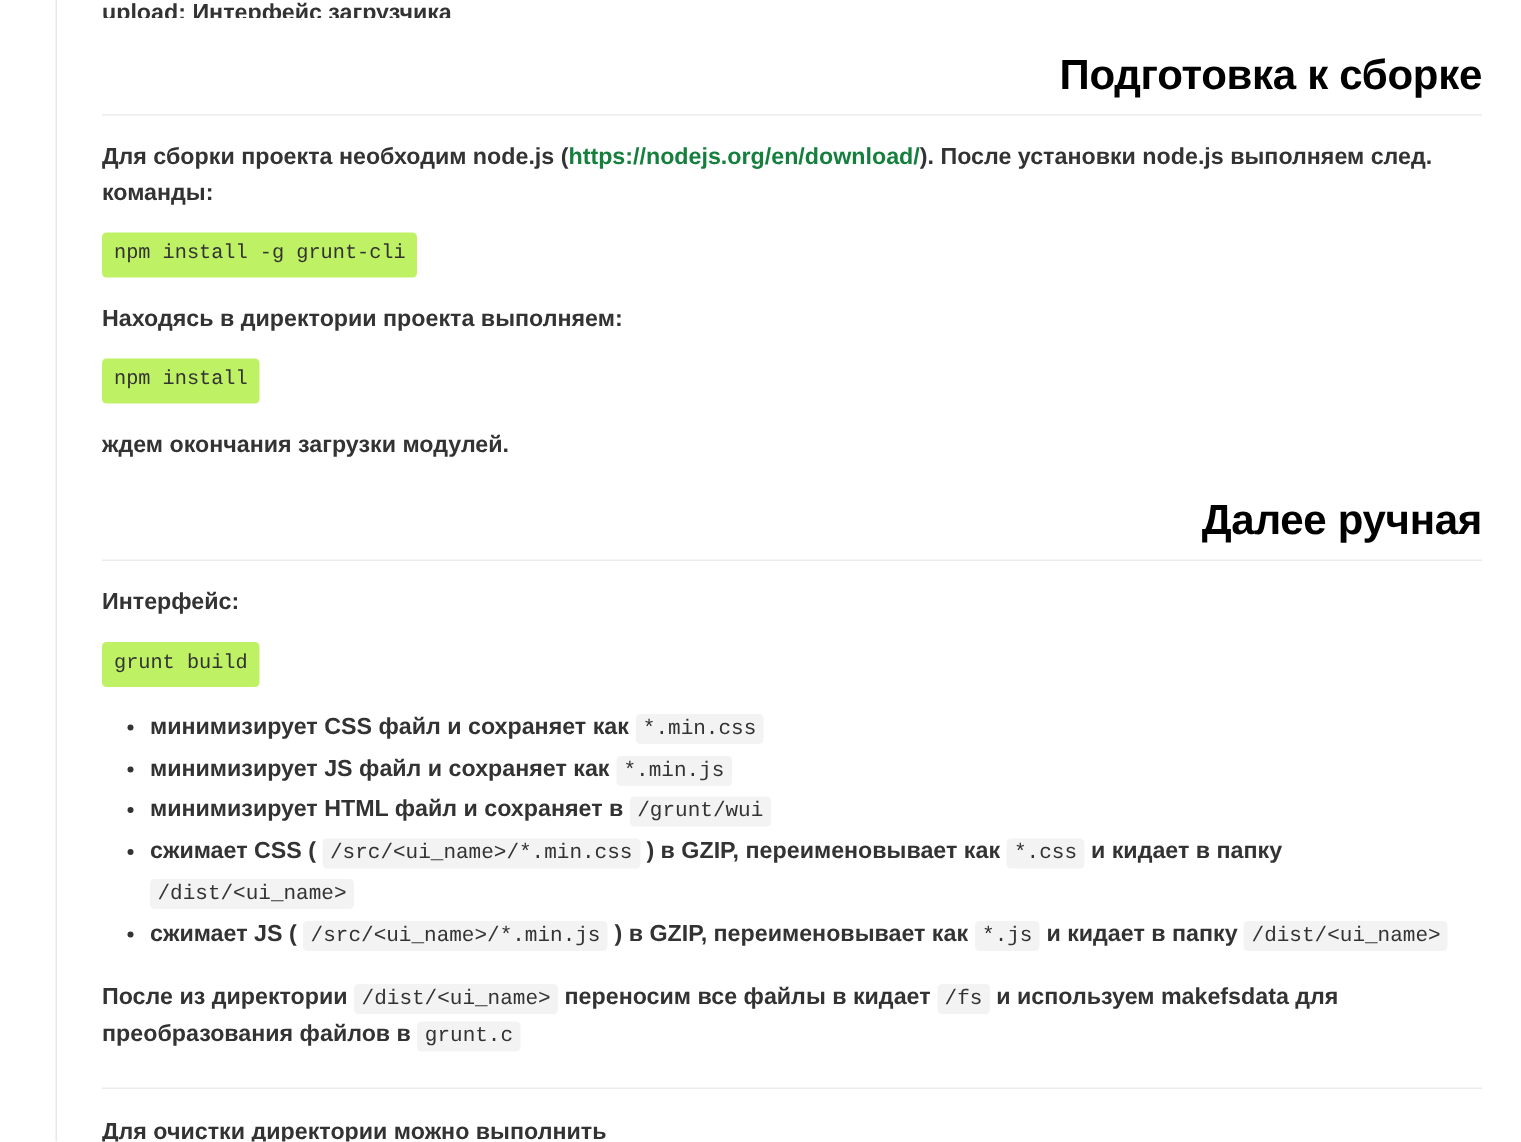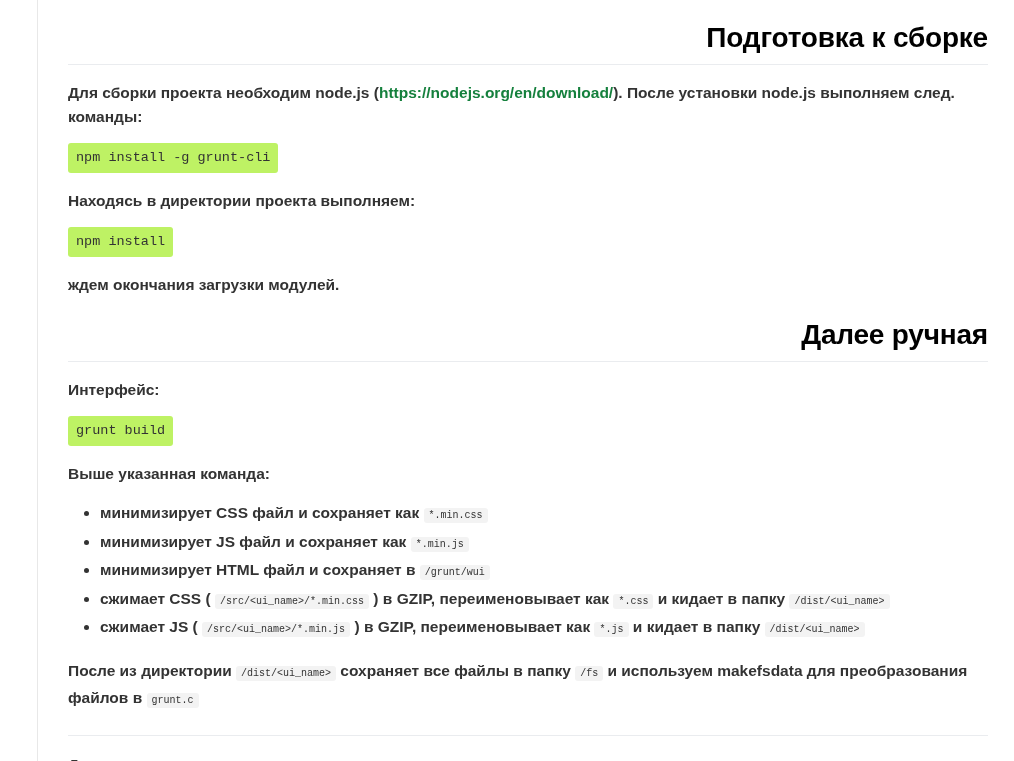--- a/index.html
+++ b/index.html
@@ -65,21 +65,21 @@
     color: #333333;
     margin: 16px 0 0 0;
     font-weight: bold;
   }
   a.link {
     color: #15803d;
     text-decoration: none;
   }
   code.inline {
     font-family: "Liberation Mono", monospace;
-    font-size: 10px;
+    font-size: 14px;
     background: #f3f3f3;
     color: #333333;
     padding: 2px 5px;
     border-radius: 3px;
     font-weight: normal;
     white-space: nowrap;
   }
   pre.codeblock {
     font-family: "Liberation Mono", monospace;
     font-size: 13.5px;
@@ -112,20 +112,21 @@
   }
 </style>
 </head>
 <body>
 
 <div class="page">
   <div class="left-rule"></div>
 
   <div class="content">
 
+    <div class="truncated-line">upload: Интерфейс загрузчика</div>
 
     
     <h1 class="section">Подготовка к сборке</h1>
 
     <p class="para">
       <span>Для сборки проекта необходим node.js (</span><a class="link" href="#">https://nodejs.org/en/download/</a><span>). После установки node.js выполняем след. команды:</span>
     </p>
 
     <pre class="codeblock">npm install -g grunt-cli</pre>
 
@@ -135,42 +136,41 @@
 
     <p class="para">ждем окончания загрузки модулей.</p>
 
     
     <h1 class="section">Далее ручная</h1>
 
     <p class="para">Интерфейс:</p>
 
     <pre class="codeblock">grunt build</pre>
 
-    <p class="para">Выше указанная команда:</p>
 
     <ul class="bullets">
       <li>
         <span>минимизирует CSS файл и сохраняет как </span><code class="inline">*.min.css</code>
       </li>
       <li>
         <span>минимизирует JS файл и сохраняет как </span><code class="inline">*.min.js</code>
       </li>
       <li>
         <span>минимизирует HTML файл и сохраняет в </span><code class="inline">/grunt/wui</code>
       </li>
       <li>
         <span>сжимает CSS ( </span><code class="inline">/src/&lt;ui_name&gt;/*.min.css</code><span> ) в GZIP, переименовывает как </span><code class="inline">*.css</code><span> и кидает в папку </span><code class="inline">/dist/&lt;ui_name&gt;</code>
       </li>
       <li>
         <span>сжимает JS ( </span><code class="inline">/src/&lt;ui_name&gt;/*.min.js</code><span> ) в GZIP, переименовывает как </span><code class="inline">*.js</code><span> и кидает в папку </span><code class="inline">/dist/&lt;ui_name&gt;</code>
       </li>
     </ul>
 
     <p class="para">
-      <span>После из директории </span><code class="inline">/dist/&lt;ui_name&gt;</code><span> сохраняет все файлы в папку </span><code class="inline">/fs</code><span> и используем makefsdata для преобразования файлов в </span><code class="inline">grunt.c</code>
+      <span>После из директории </span><code class="inline">/dist/&lt;ui_name&gt;</code><span> переносим все файлы в кидает </span><code class="inline">/fs</code><span> и используем makefsdata для преобразования файлов в </span><code class="inline">grunt.c</code>
     </p>
 
     <hr class="divider">
 
     <p class="para">
       <span>Для очистки директории </span><span> можно выполнить </span>
     </p>
 
   </div>
 </div>

